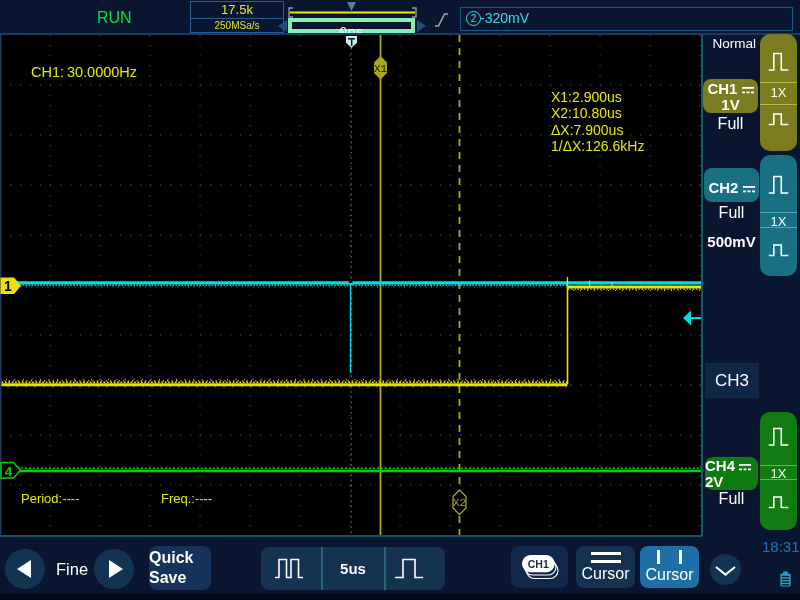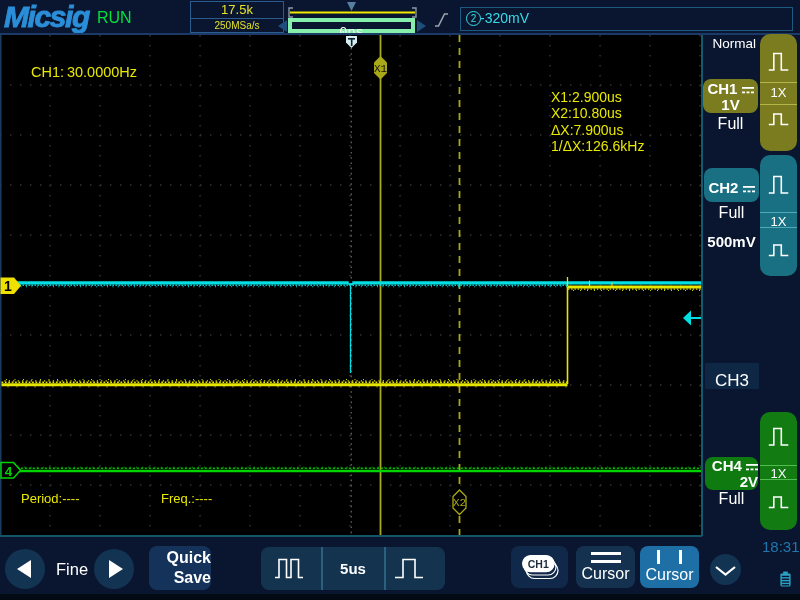--- a/index.html
+++ b/index.html
@@ -5,21 +5,20 @@
   html,body{margin:0;padding:0;}
   #root{position:relative;width:800px;height:600px;background:#0a1630;overflow:hidden;
         font-family:"Liberation Sans",sans-serif;-webkit-font-smoothing:antialiased;}
   .abs{position:absolute;}
   .txt{color:#fff;}
 </style>
 </head>
 <body>
 <div id="root">
 
-  <div class="abs" style="left:4px;top:0px;font:italic bold 30px 'Liberation Sans',sans-serif;color:#2a8ed8;letter-spacing:-1.4px;-webkit-text-stroke:0.9px #2a8ed8;">Micsig</div>
   <div class="abs" style="left:97px;top:9px;font-size:16px;color:#00e23c;">RUN</div>
 
   <div class="abs" style="left:178px;top:1px;width:94px;height:32px;border:1px solid #2a5c8e;box-sizing:border-box;margin-left:12px;">
     <div class="abs" style="left:0;top:0;width:100%;height:16px;border-bottom:1px solid #2a5c8e;text-align:center;font-size:13px;line-height:16px;color:#e6e22a;">17.5k</div>
     <div class="abs" style="left:0;top:17px;width:100%;height:15px;text-align:center;font-size:10px;line-height:14px;color:#e6e22a;">250MSa/s</div>
   </div>
 
   <div class="abs" style="left:278px;top:20px;width:0;height:0;border-top:6px solid transparent;border-bottom:6px solid transparent;border-right:9px solid #1d4e7c;"></div>
 
   <div class="abs" style="left:417px;top:20px;width:0;height:0;border-top:6px solid transparent;border-bottom:6px solid transparent;border-left:9px solid #1d4e7c;"></div>
@@ -192,58 +191,58 @@
           <rect x="0" y="1" width="12" height="1.8" fill="#fff"></rect>
           <rect x="0" y="5.5" width="3" height="1.8" fill="#fff"></rect>
           <rect x="4.5" y="5.5" width="3" height="1.8" fill="#fff"></rect>
           <rect x="9" y="5.5" width="3" height="1.8" fill="#fff"></rect>
         </svg></div>
     <div style="font-size:15px;line-height:15px;margin-top:38px;">500mV</div>
   </div>
   <div class="abs txt" style="left:704px;top:204px;width:55px;text-align:center;font-size:16px;">Full</div>
 
 
-  <div class="abs" style="left:705px;top:363px;width:54px;height:26px;background:#0e2745;border-radius:1px;text-align:center;">
+  <div class="abs" style="left:705px;top:363px;width:54px;height:35px;background:#0e2745;border-radius:1px;text-align:center;">
     <span class="txt" style="font-size:17px;line-height:35px;">CH3</span>
   </div>
 
   <div class="abs" style="left:760px;top:412px;width:37px;height:117.5px;background:#127c13;border-radius:10px;">
     <svg class="abs" style="left:8px;top:14px;" width="21" height="21" viewBox="0 0 21 21">
       <path d="M0.8 19 h5 v-16.5 h7.5 v16.5 h7" stroke="#fff" stroke-width="1.6" fill="none"></path>
     </svg>
     <div class="abs" style="left:0;top:52.5px;width:100%;height:1px;background:rgba(140,255,140,0.5);"></div>
     <div class="abs txt" style="left:0;top:54px;width:100%;text-align:center;font-size:13px;">1X</div>
     <div class="abs" style="left:0;top:67px;width:100%;height:1px;background:rgba(140,255,140,0.5);"></div>
     <svg class="abs" style="left:8px;top:83px;" width="21" height="14" viewBox="0 0 21 14">
       <path d="M0.8 12.5 h5 v-10.5 h7.5 v10.5 h7" stroke="#fff" stroke-width="1.6" fill="none"></path>
     </svg>
   </div>
 
-  <div class="abs" style="left:705px;top:457px;width:53px;height:33px;background:#0f7a10;border-radius:8px;text-align:right;color:#fff;font-weight:bold;">
+  <div class="abs" style="left:705px;top:457px;width:53px;height:33px;background:#0f7a10;border-radius:8px;text-align:left;color:#fff;font-weight:bold;">
     <div style="font-size:15px;line-height:16px;margin-top:1px;">CH4 <svg width="12" height="9" viewBox="0 0 12 9" style="vertical-align:middle;">
           <rect x="0" y="1" width="12" height="1.8" fill="#fff"></rect>
           <rect x="0" y="5.5" width="3" height="1.8" fill="#fff"></rect>
           <rect x="4.5" y="5.5" width="3" height="1.8" fill="#fff"></rect>
           <rect x="9" y="5.5" width="3" height="1.8" fill="#fff"></rect>
         </svg></div>
     <div style="font-size:15px;line-height:15px;">2V</div>
   </div>
   <div class="abs txt" style="left:705px;top:490px;width:53px;text-align:center;font-size:16px;">Full</div>
 
   <div class="abs" style="left:0;top:594px;width:800px;height:6px;background:#040a14;"></div>
 
   <div class="abs" style="left:5px;top:549px;width:40px;height:40px;background:#133353;border-radius:50%;">
     <div class="abs" style="left:12px;top:11px;width:0;height:0;border-top:9px solid transparent;border-bottom:9px solid transparent;border-right:14px solid #fff;"></div>
   </div>
   <div class="abs txt" style="left:56px;top:560px;font-size:16.5px;">Fine</div>
   <div class="abs" style="left:94px;top:549px;width:40px;height:40px;background:#133353;border-radius:50%;">
     <div class="abs" style="left:15px;top:11px;width:0;height:0;border-top:9px solid transparent;border-bottom:9px solid transparent;border-left:14px solid #fff;"></div>
   </div>
 
-  <div class="abs" style="left:149px;top:546px;width:62px;height:44px;background:#15325a;border-radius:8px;text-align:right;color:#fff;font-weight:bold;">
+  <div class="abs" style="left:149px;top:546px;width:62px;height:44px;background:#15325a;border-radius:8px;text-align:left;color:#fff;font-weight:bold;">
     <div style="font-size:16px;line-height:20px;margin-top:2px;">Quick</div>
     <div style="font-size:16px;line-height:20px;">Save</div>
   </div>
 
   <div class="abs" style="left:261px;top:547px;width:184px;height:43px;background:#14334f;border-radius:8px;">
     <div class="abs" style="left:60px;top:0;width:1.5px;height:100%;background:#2a6080;"></div>
     <div class="abs" style="left:123px;top:0;width:1.5px;height:100%;background:#2a6080;"></div>
     <svg class="abs" style="left:13px;top:11px;" width="35" height="21" viewBox="0 0 35 21">
       <path d="M1 19.5 h4 v-18 h7.5 v18 h4.5 v-18 h7.5 v18 h4.5" stroke="#fff" stroke-width="1.6" fill="none"></path>
     </svg>

